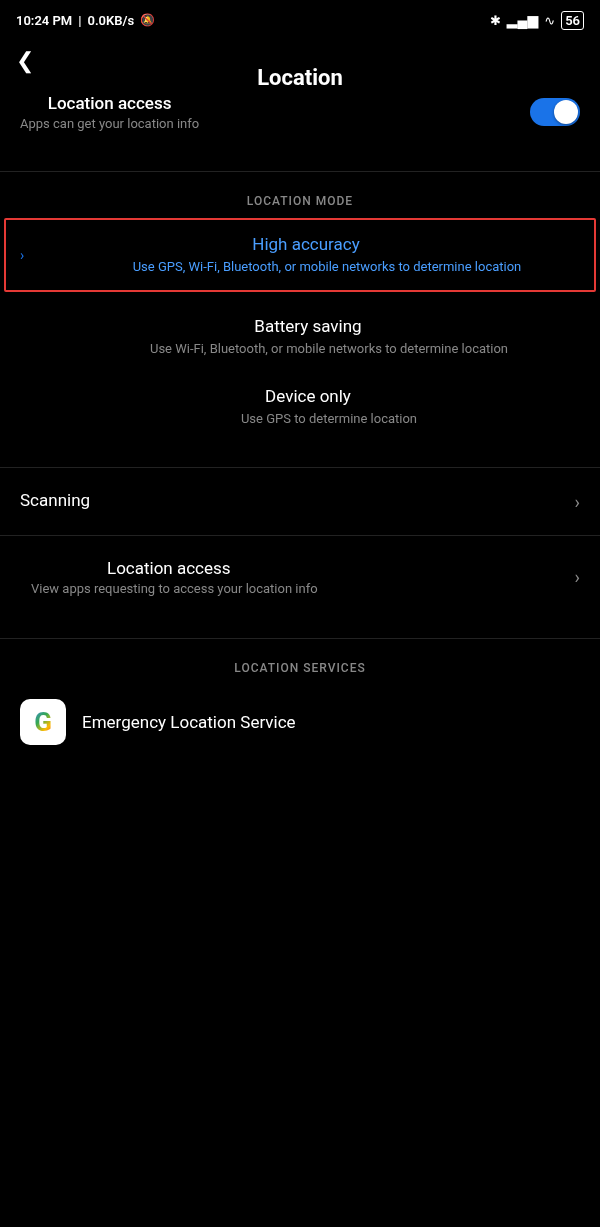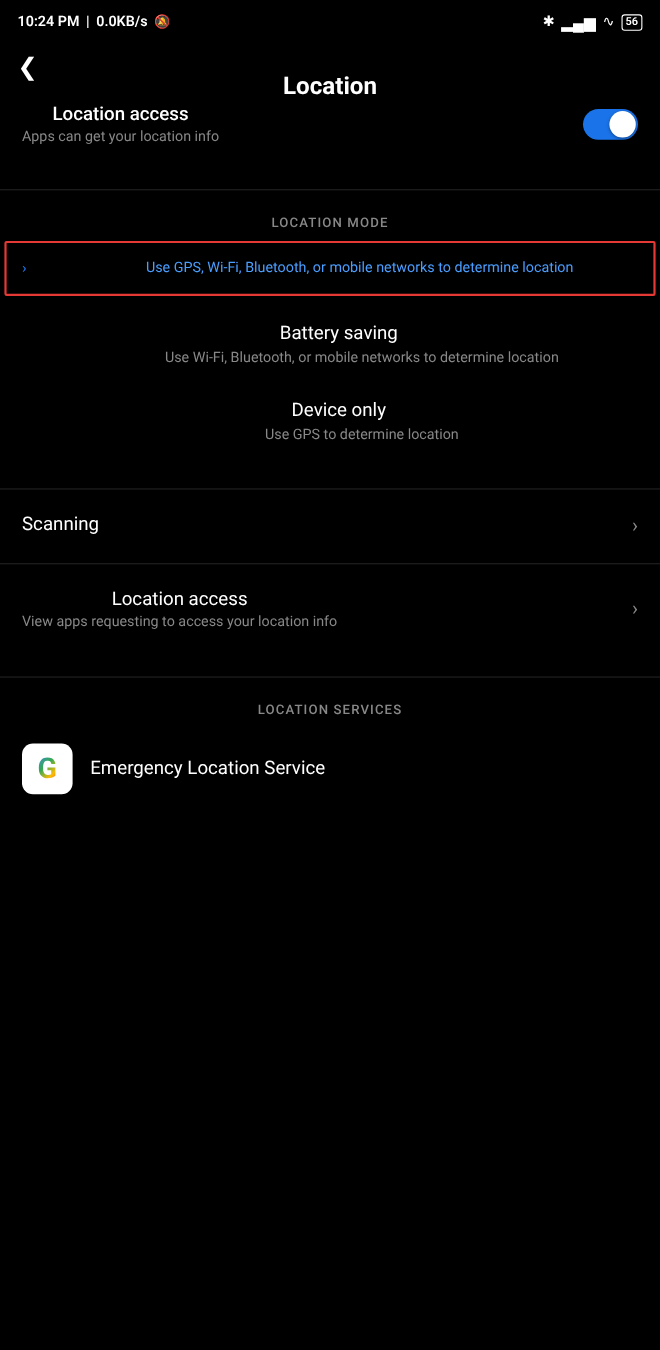--- a/index.html
+++ b/index.html
@@ -40,21 +40,21 @@
 
     .status-icon {
       font-size: 13px;
       color: #fff;
     }
 
     .battery-box {
       border: 1.5px solid #fff;
       border-radius: 3px;
       padding: 1px 3px;
-      font-size: 10px;
+      font-size: 13px;
       font-weight: 600;
       color: #fff;
     }
 
     
     .top-nav {
       display: flex;
       align-items: center;
       padding: 12px 16px;
       position: relative;
@@ -189,20 +189,21 @@
 
     .menu-item .menu-text .menu-title {
       font-size: 17px;
       color: #fff;
       margin-bottom: 3px;
     }
 
     .menu-item .menu-text .menu-subtitle {
       font-size: 13px;
       color: #888;
+      margin-left: 11px;
     }
 
     .chevron-right {
       font-size: 18px;
       color: #888;
     }
 
     
     .service-item {
       display: flex;
@@ -271,20 +272,21 @@
 </div>
 
 <div style="height: 28px;"></div>
 
 <div class="divider"></div>
 
 <div class="section-label">LOCATION MODE</div>
 
 <div class="mode-item selected">
   <span class="chevron-left">›</span>
+  <div class="mode-title">High accuracy</div>
   <div class="mode-desc">Use GPS, Wi-Fi, Bluetooth, or mobile networks to determine location</div>
 </div>
 
 <div class="mode-item" style="margin-top:10px;">
   <div class="mode-title">Battery saving</div>
   <div class="mode-desc">Use Wi-Fi, Bluetooth, or mobile networks to determine location</div>
 </div>
 
 <div class="mode-item">
   <div class="mode-title">Device only</div>

